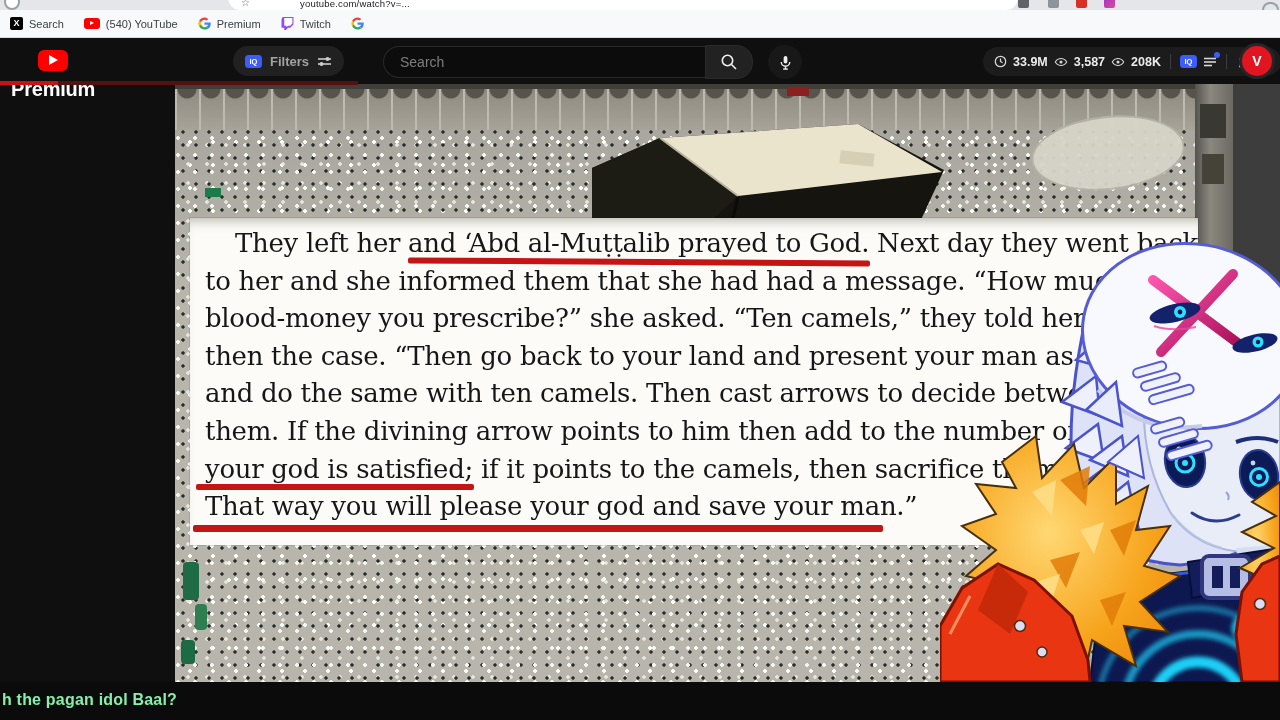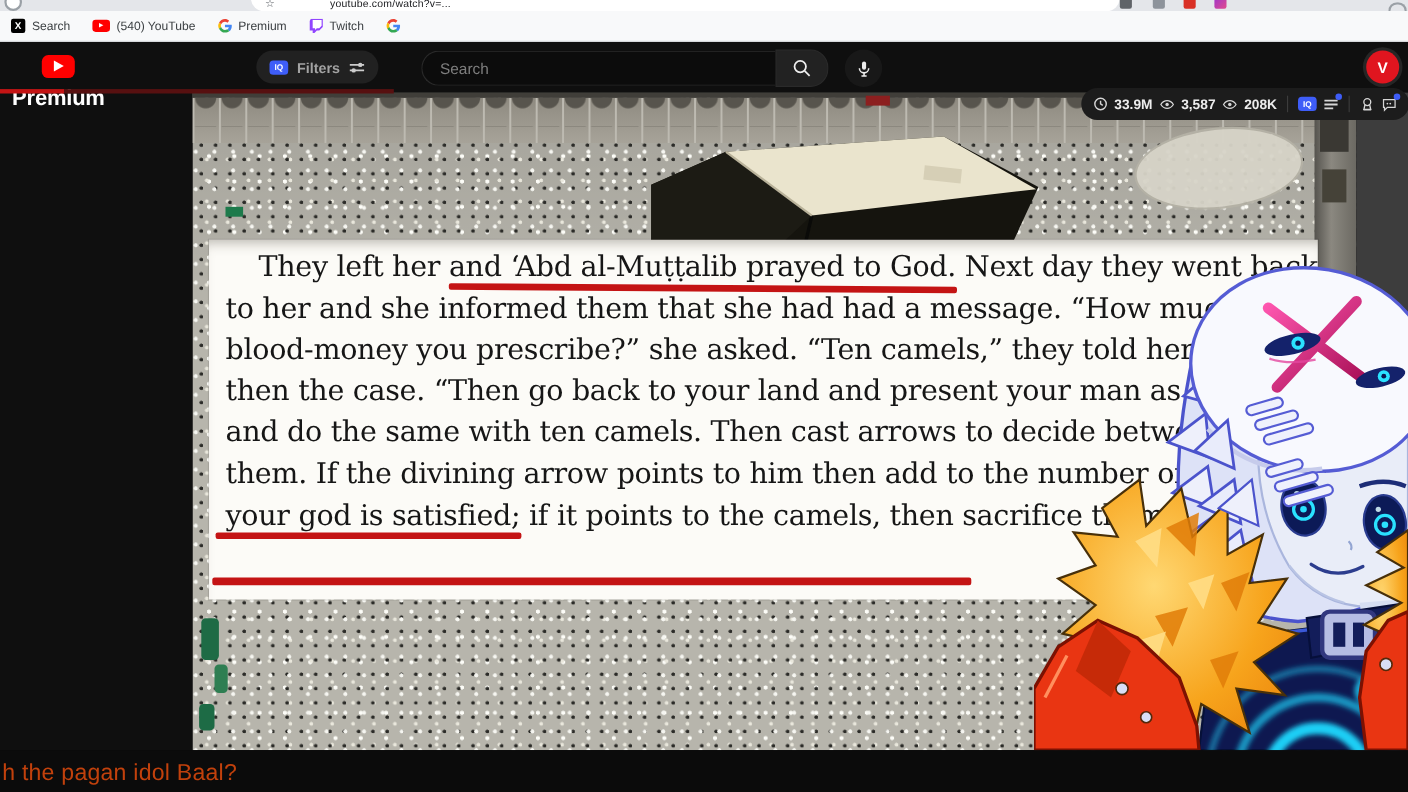--- a/index.html
+++ b/index.html
@@ -27,21 +27,21 @@
   .logobadge:after{content:"";position:absolute;left:11px;top:5px;border-left:9px solid #fff;border-top:5.5px solid transparent;border-bottom:5.5px solid transparent;}
   .logotext{color:#fff;font-size:20px;font-weight:bold;letter-spacing:-.2px;}
   .filterspill{position:absolute;left:233px;top:8px;height:30px;border-radius:15px;background:#212121;display:flex;align-items:center;gap:8px;padding:0 12px;}
   .iqbadge{display:inline-block;min-width:17px;height:13px;background:#3e5df8;border-radius:3.5px;color:#fff;font-size:7.5px;font-weight:bold;line-height:13px;text-align:center;}
   .filterslabel{color:#a3a3a3;font-size:13px;font-weight:bold;}
   .searchwrap{position:absolute;left:383px;top:7px;display:flex;align-items:center;}
   .search-input{width:305px;height:30px;background:#0c0c0c;border:1px solid #2a2a2a;border-right:none;border-radius:16px 0 0 16px;padding:0 0 0 16px;color:#eee;font-size:14px;outline:none;font-family:"Liberation Sans",sans-serif;}
   .search-input::placeholder{color:#7e7e7e;}
   .searchbtn{width:46px;height:32px;background:#222;border:1px solid #2a2a2a;border-radius:0 16px 16px 0;display:flex;align-items:center;justify-content:center;}
   .micbtn{margin-left:15px;width:34px;height:34px;border-radius:50%;background:#181818;display:flex;align-items:center;justify-content:center;}
-  .statspill{position:absolute;left:983px;top:9px;height:29px;border-radius:15px;background:#1c1c1c;display:flex;align-items:center;gap:6px;padding:0 11px;color:#ececec;font-size:12.5px;font-weight:bold;margin-top:33px;}
+  .statspill{position:absolute;left:983px;top:9px;height:29px;border-radius:15px;background:#1c1c1c;display:flex;align-items:center;gap:6px;padding:0 11px;color:#ececec;font-size:12.5px;font-weight:bold;}
   .vdiv{width:1px;height:15px;background:#3c3c3c;margin:0 3px;}
   .badged{position:relative;display:flex;}
   .badged:after{content:"";position:absolute;right:-3px;top:-3px;width:6px;height:6px;border-radius:50%;background:#3e5df8;}
   .avatar{position:absolute;left:1242px;top:8px;width:30px;height:30px;border-radius:50%;background:#e0151f;color:#fff;font-weight:bold;font-size:14px;line-height:30px;text-align:center;box-shadow:0 0 0 3px #262626;}
   .redstrip{position:absolute;left:0;top:81px;width:358px;height:4px;z-index:25;background:linear-gradient(90deg,#c41414 0 58px,#571010 58px);}
   
   .video{position:absolute;left:175px;top:84px;width:1058px;height:598px;overflow:hidden;z-index:1;}
   .crowd{position:absolute;inset:0;background-color:#b7b5ac;
     background-image:
       radial-gradient(circle at 3px 3px,#f6f6f1 1.6px,transparent 2.1px),
@@ -75,21 +75,21 @@
   .bookline{white-space:pre;}
   .bookline.first{text-indent:30px;}
   .redline{position:absolute;background:#c41414;border-radius:2px;}
   .u1{left:218px;top:41px;width:462px;height:6px;transform:rotate(.4deg);}
   .u2{left:6px;top:266px;width:278px;height:6px;}
   .u3{left:3px;top:307px;width:690px;height:7px;}
   
   .rightband{position:absolute;left:1233px;top:84px;width:47px;height:598px;background:#3d3d3d;z-index:2;}
   .charsvg{position:absolute;left:940px;top:230px;width:340px;height:452px;z-index:5;}
   .bottombar{position:absolute;left:0;top:682px;width:1280px;height:38px;background:#0b0b0b;z-index:8;}
-  .caption{position:absolute;left:2px;top:9px;color:#c2410c;font-size:21px;font-weight:normal;letter-spacing:.2px;}
+  .caption{position:absolute;left:2px;top:9px;color:#86efac;font-size:16px;font-weight:bold;letter-spacing:.2px;}
   svg{display:block;}
 </style>
 </head>
 <body>
 
 <div class="addrbar">
   <div class="fav-partial"></div>
   <div class="omnibox"></div>
   <span class="url-star">☆</span>
   <span class="url-text">youtube.com/watch?v=...</span>
@@ -257,20 +257,21 @@
 
   <div class="page">
     <div class="booktext">
       <div class="bookline first">They left her and ‘Abd al-Muṭṭalib prayed to God. Next day they went back</div>
       <div class="bookline">to her and she informed them that she had had a message. “How much is th</div>
       <div class="bookline">blood-money you prescribe?” she asked. “Ten camels,” they told her, that</div>
       <div class="bookline">then the case. “Then go back to your land and present your man as an o</div>
       <div class="bookline">and do the same with ten camels. Then cast arrows to decide between hi</div>
       <div class="bookline">them. If the divining arrow points to him then add to the number of cam</div>
       <div class="bookline">your god is satisfied; if it points to the camels, then sacrifice them</div>
+      <div class="bookline">That way you will please your god and save your man.”</div>
     </div>
     <div class="redline u1"></div>
     <div class="redline u2"></div>
     <div class="redline u3"></div>
   </div>
 
   <div class="gblob1"></div>
   <div class="gblob2"></div>
   <div class="gblob3"></div>
 </div>

